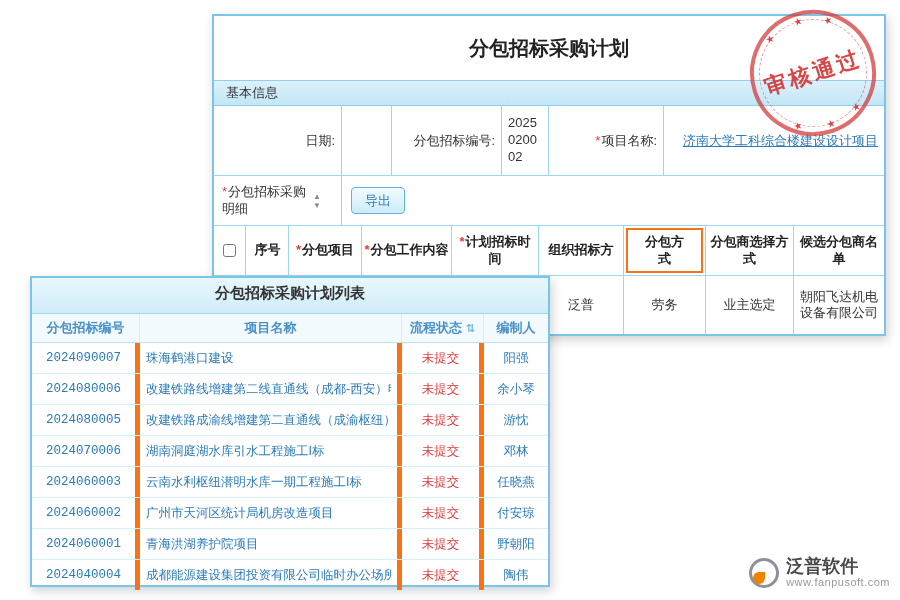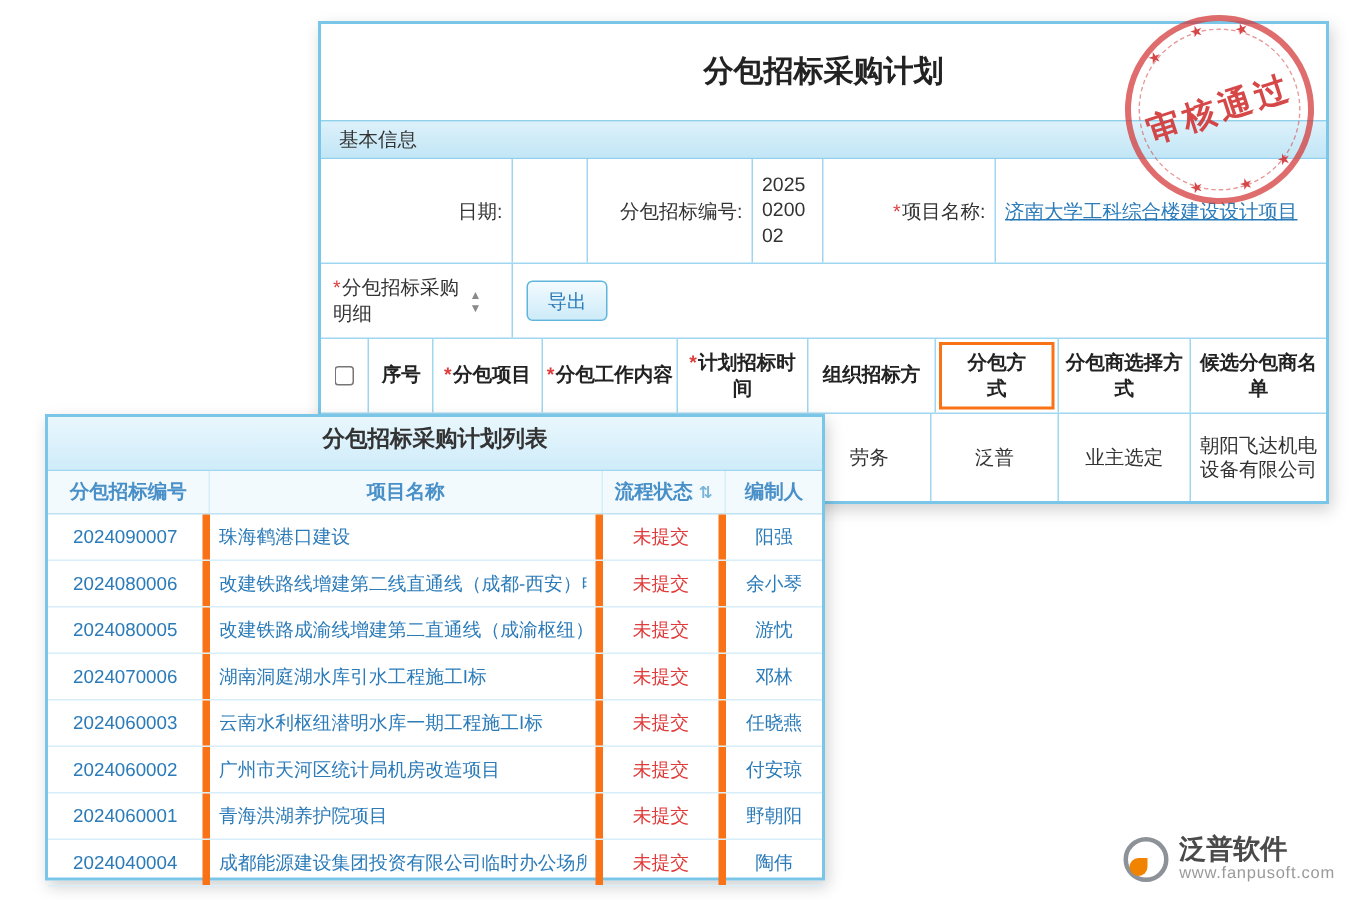--- a/index.html
+++ b/index.html
@@ -12,21 +12,21 @@
   
   .back-panel { left:212px; top:14px; width:674px; height:322px; z-index:1; }
   .bp-title { height:64px; line-height:64px; text-align:center; font-size:20px; font-weight:bold; color:#222;border-radius:21px; }
   .section-bar { height:26px; line-height:24px; background:linear-gradient(#ddf1fb,#c2e6f6);
     border-top:1px solid #8fd0ec; border-bottom:1px solid #8fd0ec; padding-left:12px; font-size:13px; color:#333; }
   .form-row { display:flex; height:70px; border-bottom:1px solid #9ed7ef; font-size:13px; }
   .fcell { display:flex; align-items:center; border-right:1px solid #9ed7ef; padding:0 6px; }
   .fcell.lab { justify-content:flex-end; text-align:right; }
   .w-datelab{width:128px;} .w-dateval{width:50px;} .w-nolab{width:110px;}
   .w-noval{width:47px; word-break:break-all; line-height:1.3;}
-  .w-projlab{width:115px;} .w-projval{flex:1; border-right:none;}
+  .w-projlab{width:115px;} .w-projval{flex:1; border-right:none;justify-content:flex-end;}
   .req { color:#e03b3b; margin-right:1px; }
   a.link { color:#2b7bb9; text-decoration:underline; cursor:pointer; }
   .detail-row { display:flex; height:50px; border-bottom:1px solid #9ed7ef; font-size:13px; }
   .detail-label { width:128px; border-right:1px solid #9ed7ef; display:flex; align-items:center; padding:0 2px 0 8px; }
   .detail-text { width:88px; line-height:1.3; }
   .spinner { display:flex; flex-direction:column; margin-left:3px; color:#8a8a8a; }
   .spinner span { font-size:8px; line-height:9px; cursor:pointer; }
   .export-btn { margin:auto 0 auto 9px; height:27px; padding:0 13px; border:1px solid #5fb6dd; border-radius:4px;
     background:linear-gradient(#f3fbff,#cdebf8); color:#2b7bb9; font-size:13px; cursor:pointer; }
   .thead-row { display:flex; height:50px; border-bottom:1px solid #9ed7ef; font-size:13px; font-weight:bold; color:#222; text-align:center; }
@@ -49,21 +49,21 @@
   .front-panel { left:30px; top:276px; width:520px; height:311px; z-index:2; }
   .fp-title { height:36px; line-height:30px; text-align:center; font-weight:bold; font-size:15px; color:#333;
     background:linear-gradient(#e9f7fd,#cfecf9); border-bottom:1px solid #9ed7ef; }
   .fp-head { display:flex; height:29px; background:#f2fafd; border-bottom:1px solid #bfe3f3;
     font-size:13px; color:#4a90c8; font-weight:bold; }
   .fp-col { display:flex; align-items:center; justify-content:center; border-right:1px solid #d8eef9; }
   .fp-col:last-child { border-right:none; }
   .fp-row { display:flex; height:31px; border-bottom:1px solid #d8eef9; font-size:12.5px; cursor:pointer; }
   .fp-cell { display:flex; align-items:center; border-right:5px solid #f97316; padding:0 6px; overflow:hidden; }
   .fp-cell:last-child { border-right:none; }
-  .k0{width:108px; justify-content:center;} .k1{width:262px;} .k2{width:82px; justify-content:center;} .k3{width:64px; justify-content:center;}
+  .k0{width:108px; justify-content:center;font-family:Liberation Mono, monospace;} .k1{width:262px;} .k2{width:82px; justify-content:center;} .k3{width:64px; justify-content:center;}
   .cell-no { color:#2b7bb9; }
   .cell-name { color:#2b7bb9; white-space:nowrap; overflow:hidden; }
   .cell-status { color:#e03b3b; }
   .cell-author { color:#2b7bb9; }
   .sort-icon { color:#7ab4d8; font-size:11px; margin-left:4px; cursor:pointer; }
   
   .brand { position:absolute; right:10px; bottom:12px; display:flex; align-items:center; z-index:4; }
   .brand-icon { width:30px; height:30px; border-radius:50%; border:3px solid #8d9299; position:relative; margin-right:7px; background:#fff; }
   .brand-icon i { position:absolute; width:12px; height:12px; background:#f08300; border-radius:50% 0 50% 50%; left:1px; bottom:1px; }
   .brand-name { font-size:18px; font-weight:bold; color:#4a4a4a; line-height:19px; }
@@ -149,22 +149,22 @@
       <span>候选分包商名单</span>
     </div>
   </div>
 
   <div class="tdata-row">
     <div class="td c0"></div>
     <div class="td c1"></div>
     <div class="td c2"></div>
     <div class="td c3"></div>
     <div class="td c4"></div>
+    <div class="td c5">泛普</div>
     <div class="td c6">劳务</div>
-    <div class="td c5">泛普</div>
     <div class="td c7">业主选定</div>
     <div class="td c8">朝阳飞达机电设备有限公司</div>
   </div>
 </div>
 
 <div class="panel front-panel">
   <div class="fp-title">分包招标采购计划列表</div>
 
   <div class="fp-head">
     <div class="fp-col k0">分包招标编号</div>

